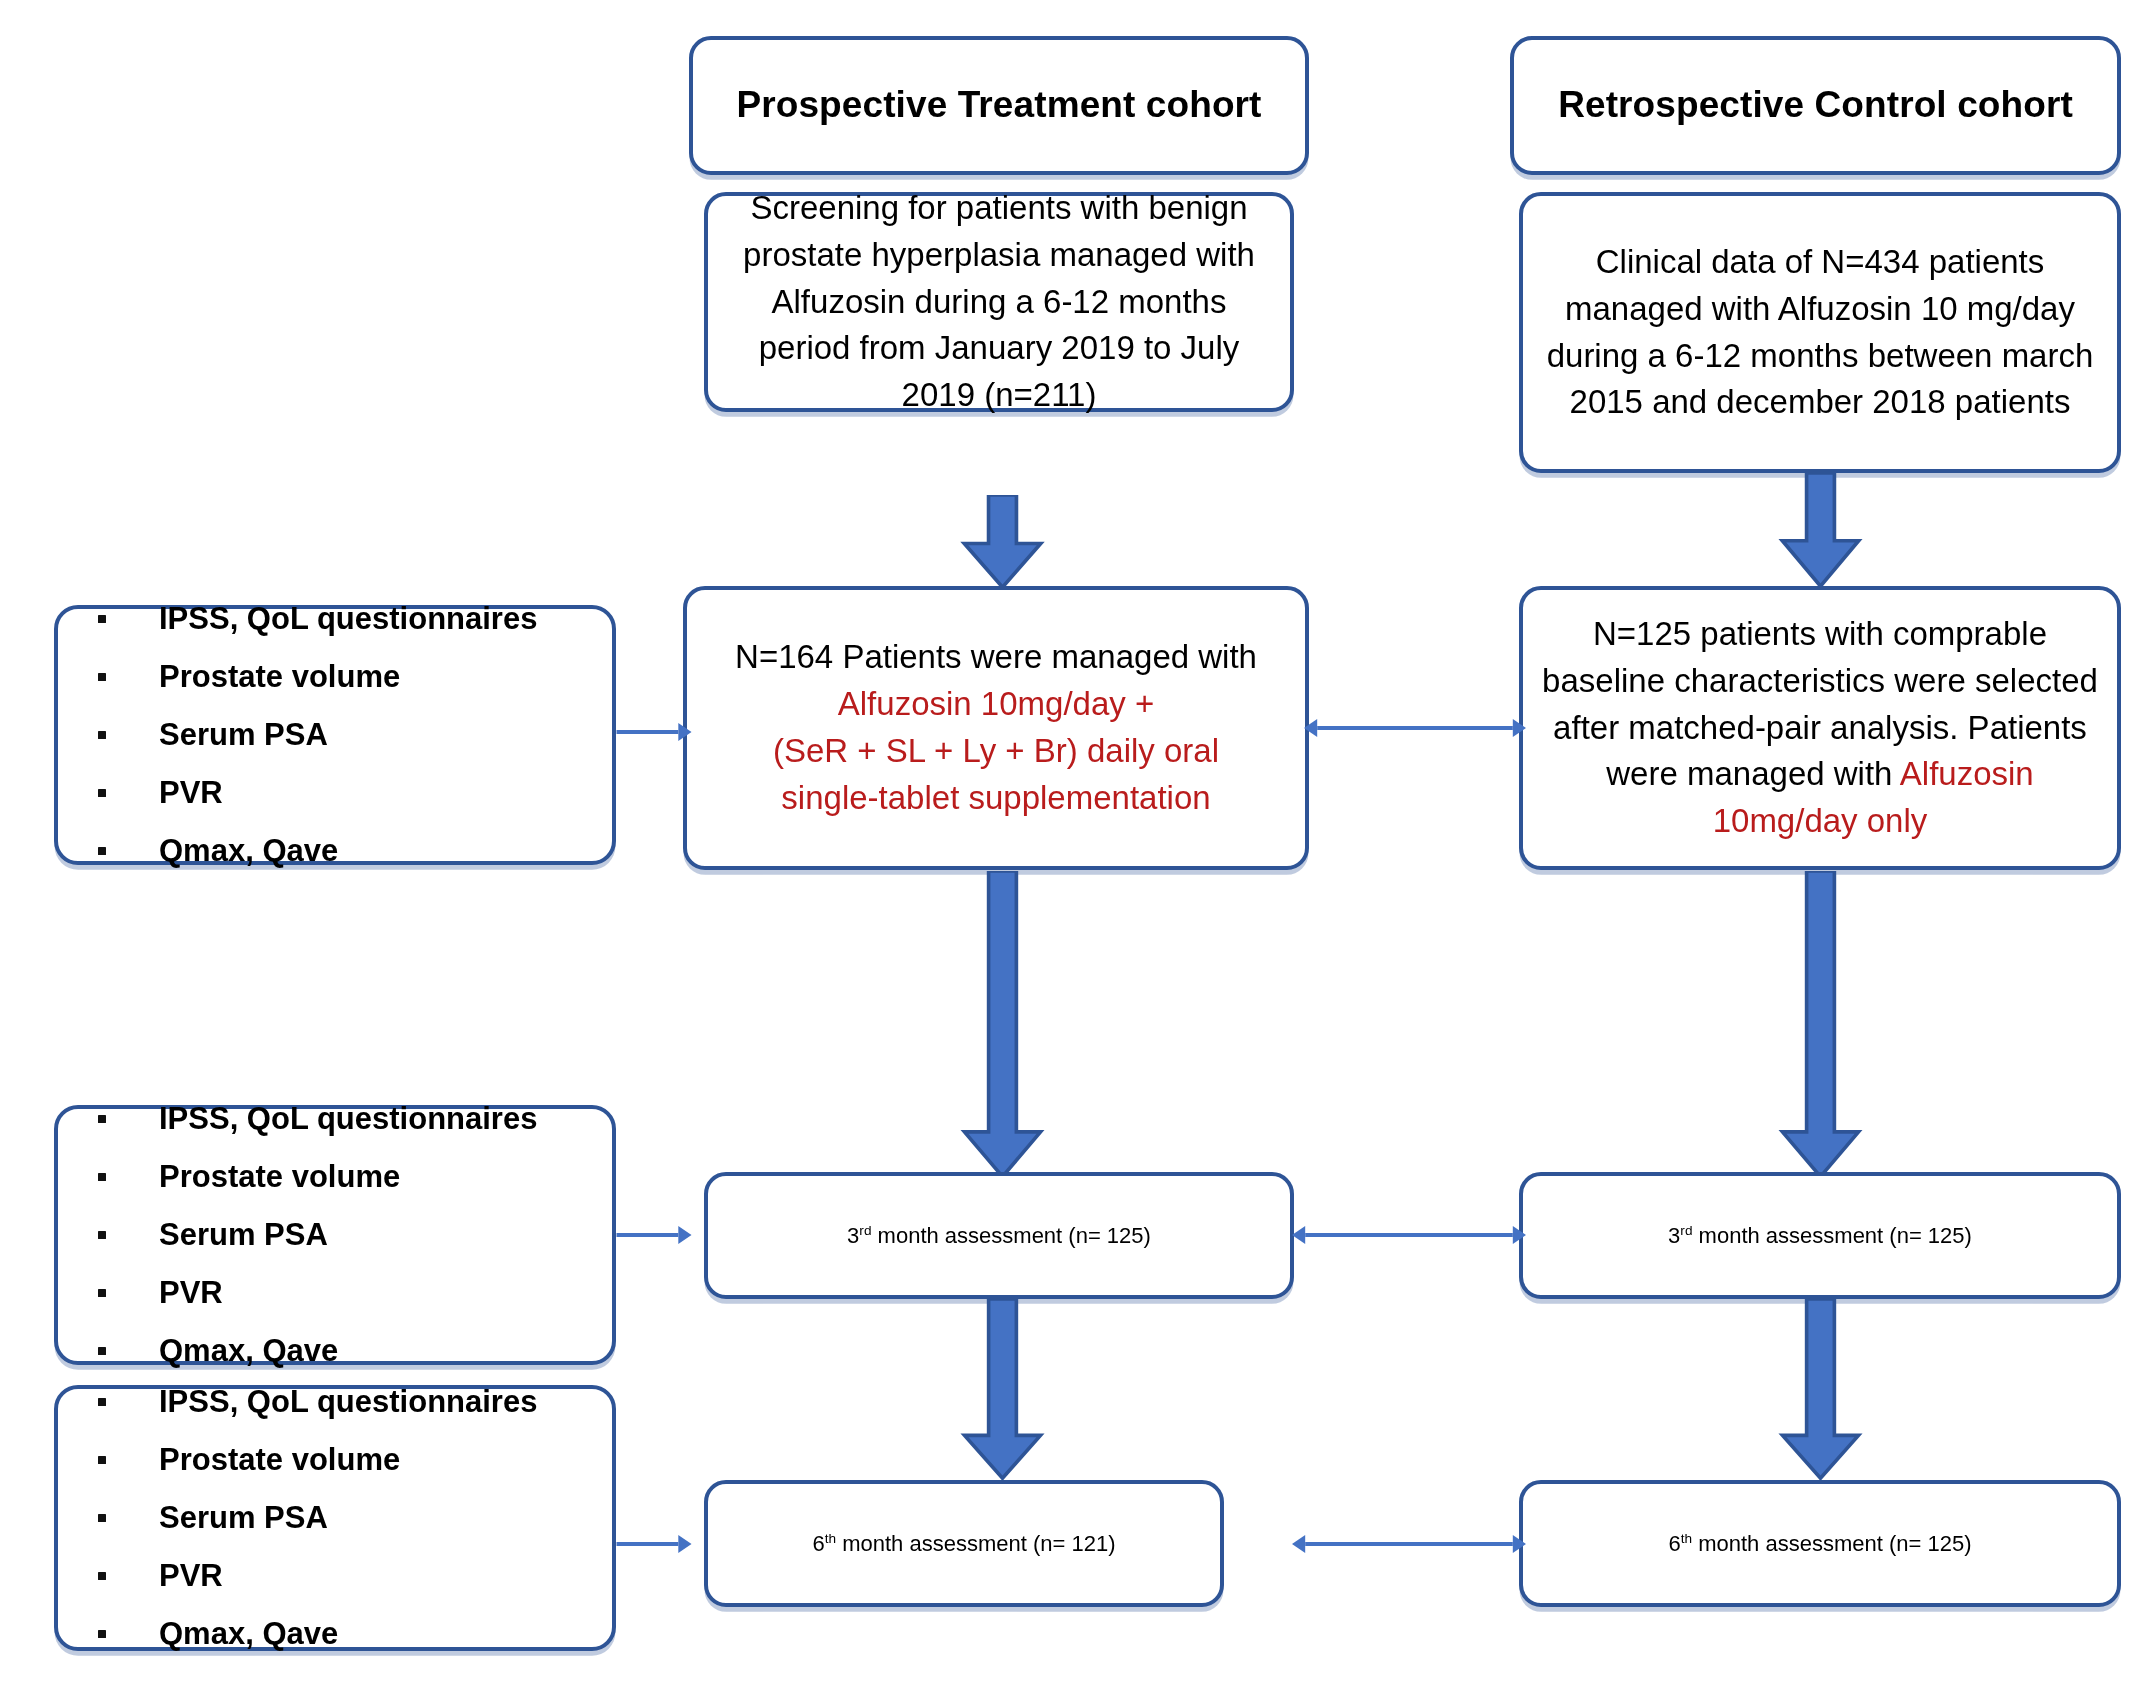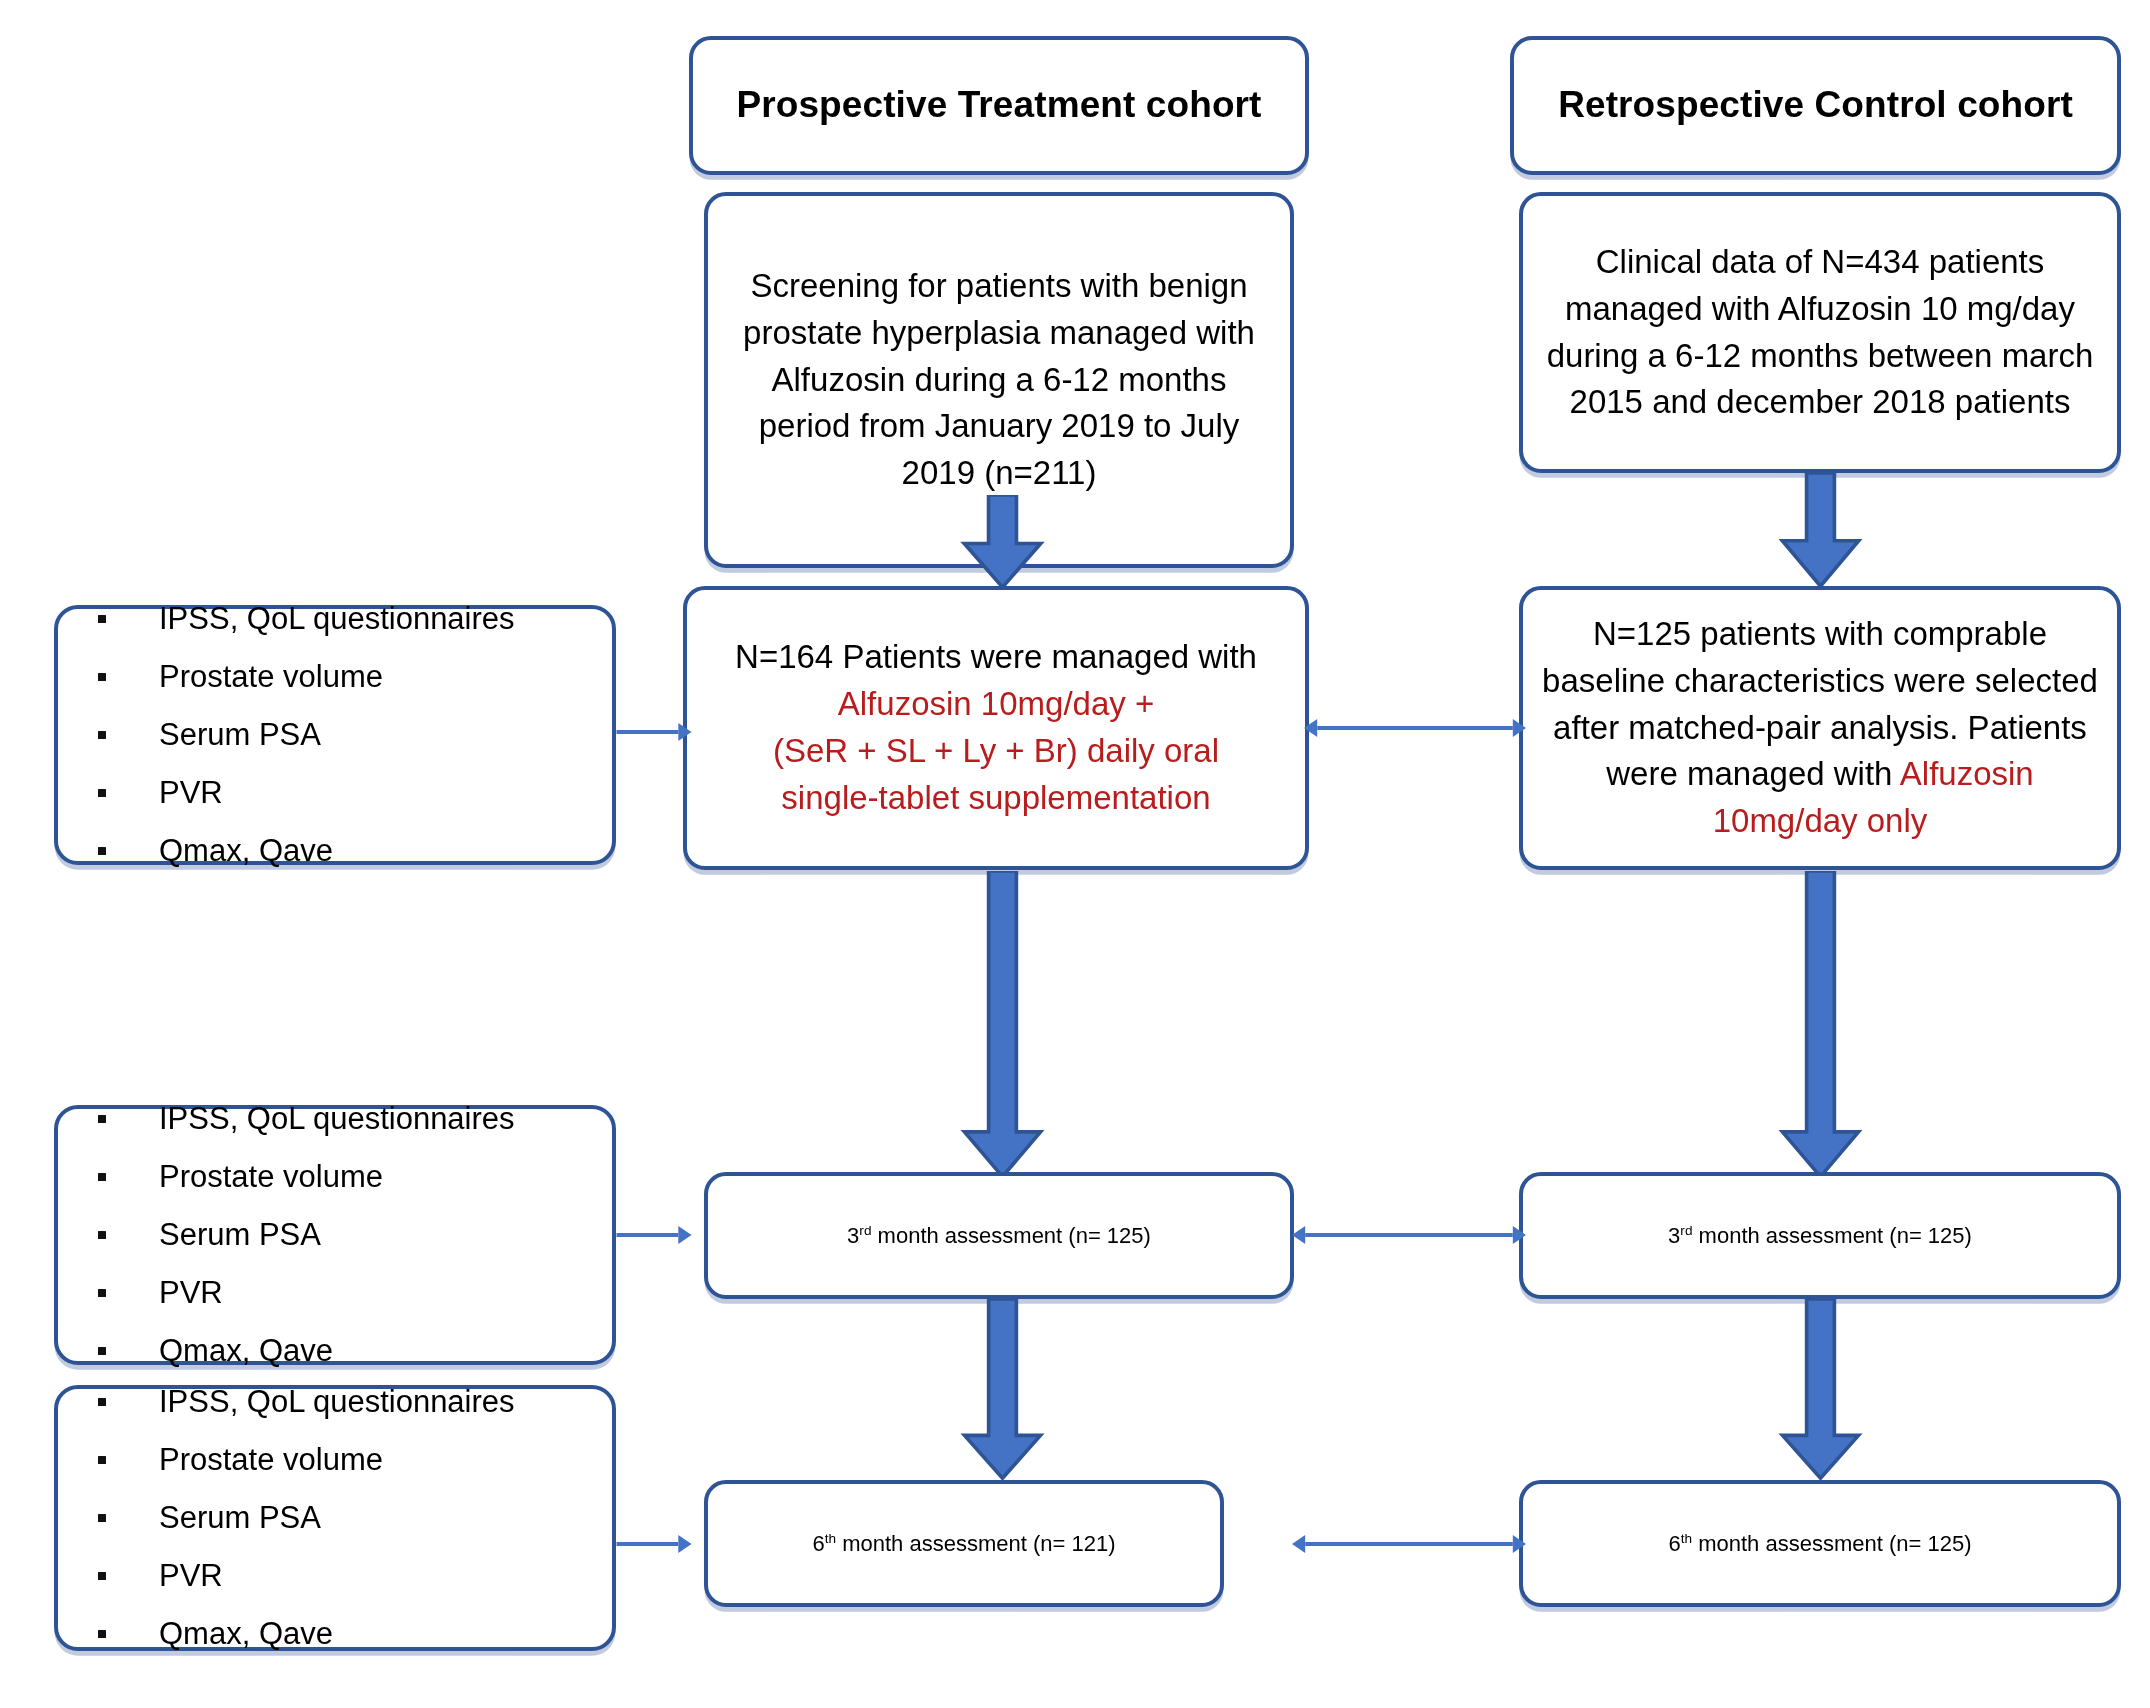--- a/index.html
+++ b/index.html
@@ -51,20 +51,21 @@
     border-radius:24px;
     display:flex;
     align-items:center;
     box-shadow:0 5.4px 0 -0.6px rgba(46,84,150,0.30);
   }
   .bullet-box ul{
     list-style:none;
     margin:0;
     padding:0 0 0 34px;
     width:100%;
+    font-weight:bold;
   }
   .bullet-box li{
     position:relative;
     font-size:31px;
     line-height:1.05;
     padding:0 0 0 67px;
     margin:0 0 25.4px 0;
     white-space:nowrap;
   }
   .bullet-box li:last-child{margin-bottom:0;}
@@ -92,21 +93,21 @@
 <div id="stage">
 
   <div class="box header-box" style="left:689px;top:36px;width:620px;height:139px;">
     <div class="inner">Prospective  Treatment cohort</div>
   </div>
 
   <div class="box header-box" style="left:1510px;top:36px;width:611px;height:139px;">
     <div class="inner">Retrospective  Control cohort</div>
   </div>
 
-  <div class="box body-box" style="left:704px;top:192px;width:590px;height:376px;">
+  <div class="box body-box" style="left:704px;top:192px;width:590px;height:220px;">
     <div class="inner">Screening for patients with benign prostate hyperplasia managed with Alfuzosin during a 6-12 months period from January 2019 to July 2019 (n=211)</div>
   </div>
 
   <div class="box body-box" style="left:1519px;top:192px;width:602px;height:281px;">
     <div class="inner">Clinical data of N=434 patients managed with Alfuzosin 10 mg/day during a 6-12 months between march 2015 and december 2018 patients</div>
   </div>
 
   <div class="block-arrow" style="left:960px;top:495px;width:85px;height:94px;">
     <svg width="85" height="94" viewBox="0 0 140 155">
       <polygon points="47,0 93,0 93,80 133,80 70,152 7,80 47,80" fill="#4472C4" stroke="#2E5496" stroke-width="6"></polygon>

